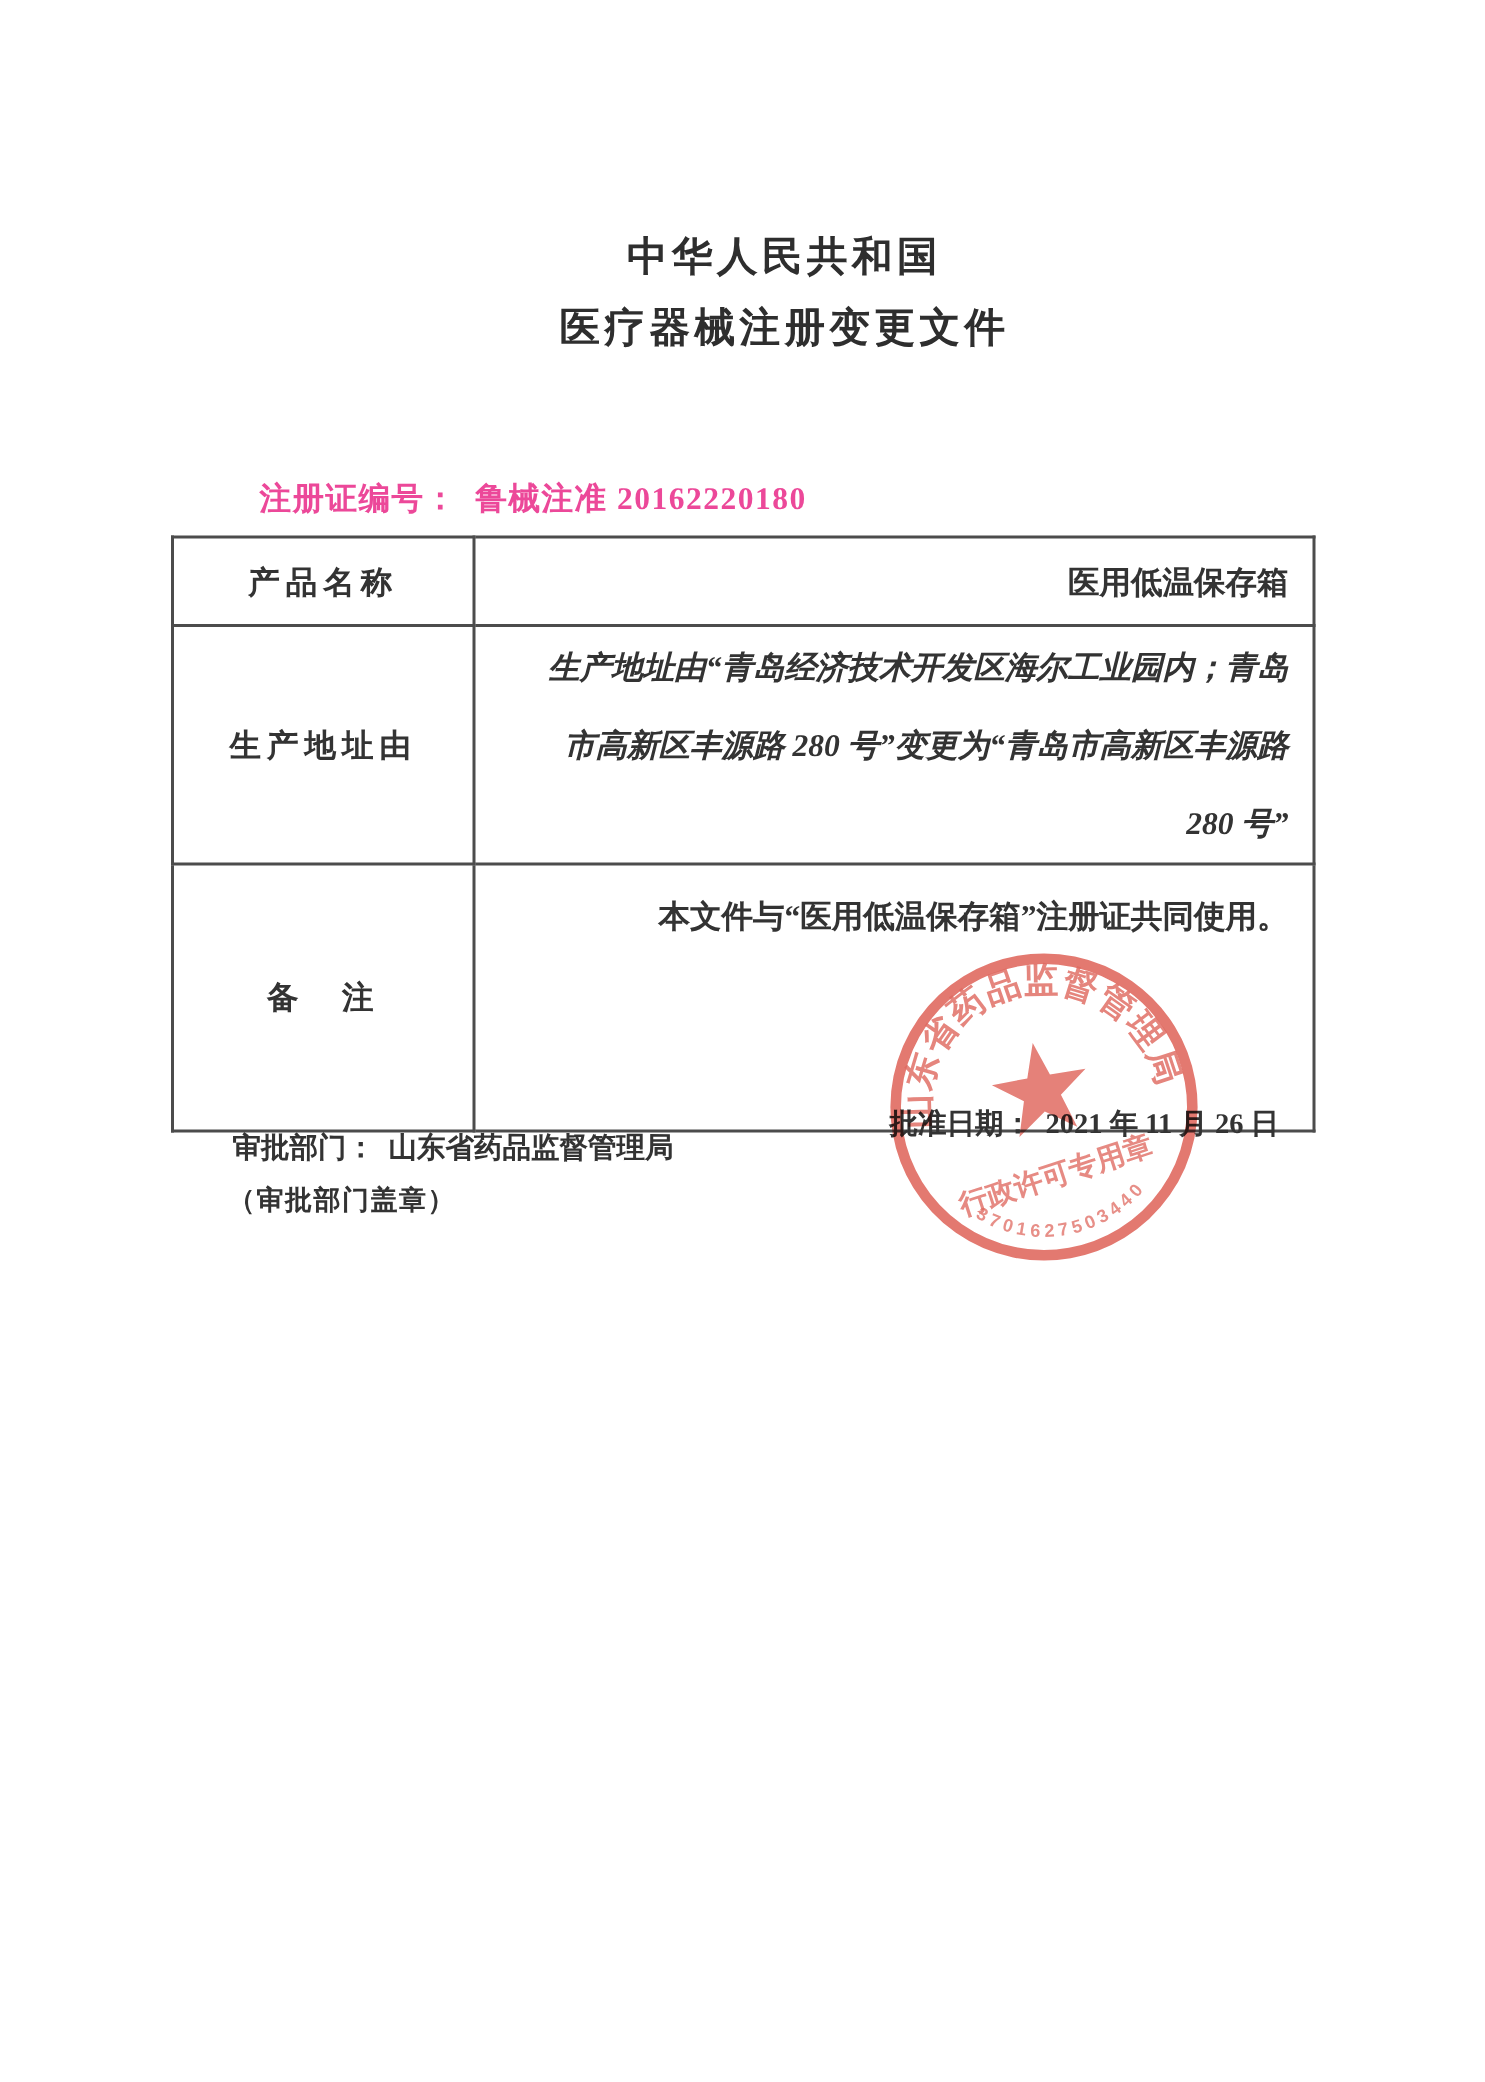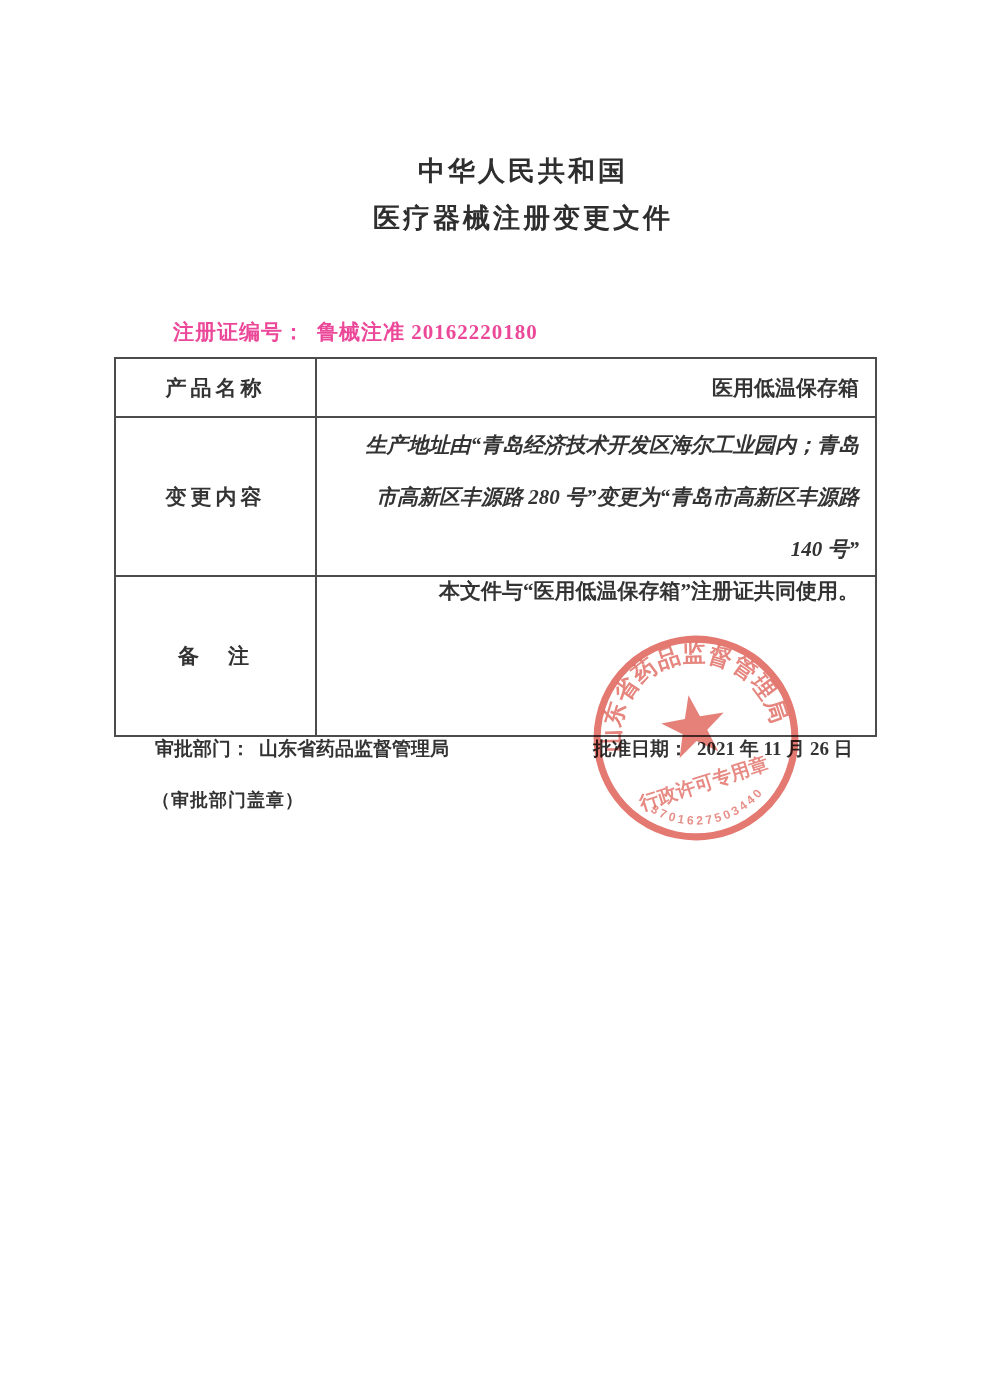--- a/index.html
+++ b/index.html
@@ -40,27 +40,27 @@
   td.label-cell{
     width:197px;
     text-align:center;
     letter-spacing:4px;
   }
   td.content-cell{padding:0 16px 0 14px;text-align:right;}
   tr.row-product td{height:55px;}
   tr.row-change td{height:155px;}
   tr.row-remark td{height:156px;}
   .row-change .content-line{line-height:52px;white-space:nowrap;font-style:italic;}
-  tr.row-remark td.content-cell{vertical-align:top;}
+  tr.row-remark td.content-cell{vertical-align:top;padding-top:20px;}
   .footer-line{
     position:absolute;top:736px;left:0;width:100%;
     font-size:19px;font-weight:600;
     color:#333333;
   }
-  .dept-group{position:absolute;left:155px;top:0;white-space:nowrap;}
+  .dept-group{position:absolute;left:155px;top:16px;white-space:nowrap;}
   .date-group{position:absolute;left:559px;top:0;white-space:nowrap;margin-left:34px;}
   .footer-line .value{margin-left:9px;}
   .stamp-note{
     position:absolute;top:788px;left:152px;
     font-size:18px;font-weight:600;letter-spacing:1px;
     color:#333333;
   }
   .seal{
     position:absolute;left:582px;top:624px;
     width:228px;height:228px;
@@ -85,25 +85,25 @@
     <span class="reg-label">注册证编号：</span><span class="reg-value">鲁械注准 20162220180</span>
   </div>
 
   <table class="doc-table">
     <tbody>
         <tr class="row-product">
       <td class="label-cell">产品名称</td>
       <td class="content-cell">医用低温保存箱</td>
     </tr>
     <tr class="row-change">
-      <td class="label-cell">变更内容</td>
+      <td class="label-cell">生产地址由</td>
       <td class="content-cell">
         <div class="content-line">生产地址由“青岛经济技术开发区海尔工业园内；青岛</div>
         <div class="content-line">市高新区丰源路 280 号”变更为“青岛市高新区丰源路</div>
-        <div class="content-line">140 号”</div>
+        <div class="content-line">280 号”</div>
       </td>
     </tr>
     <tr class="row-remark">
       <td class="label-cell">备　注</td>
       <td class="content-cell">本文件与“医用低温保存箱”注册证共同使用。</td>
     </tr>
   </tbody>
     </table>
 
   <div class="footer-line">

